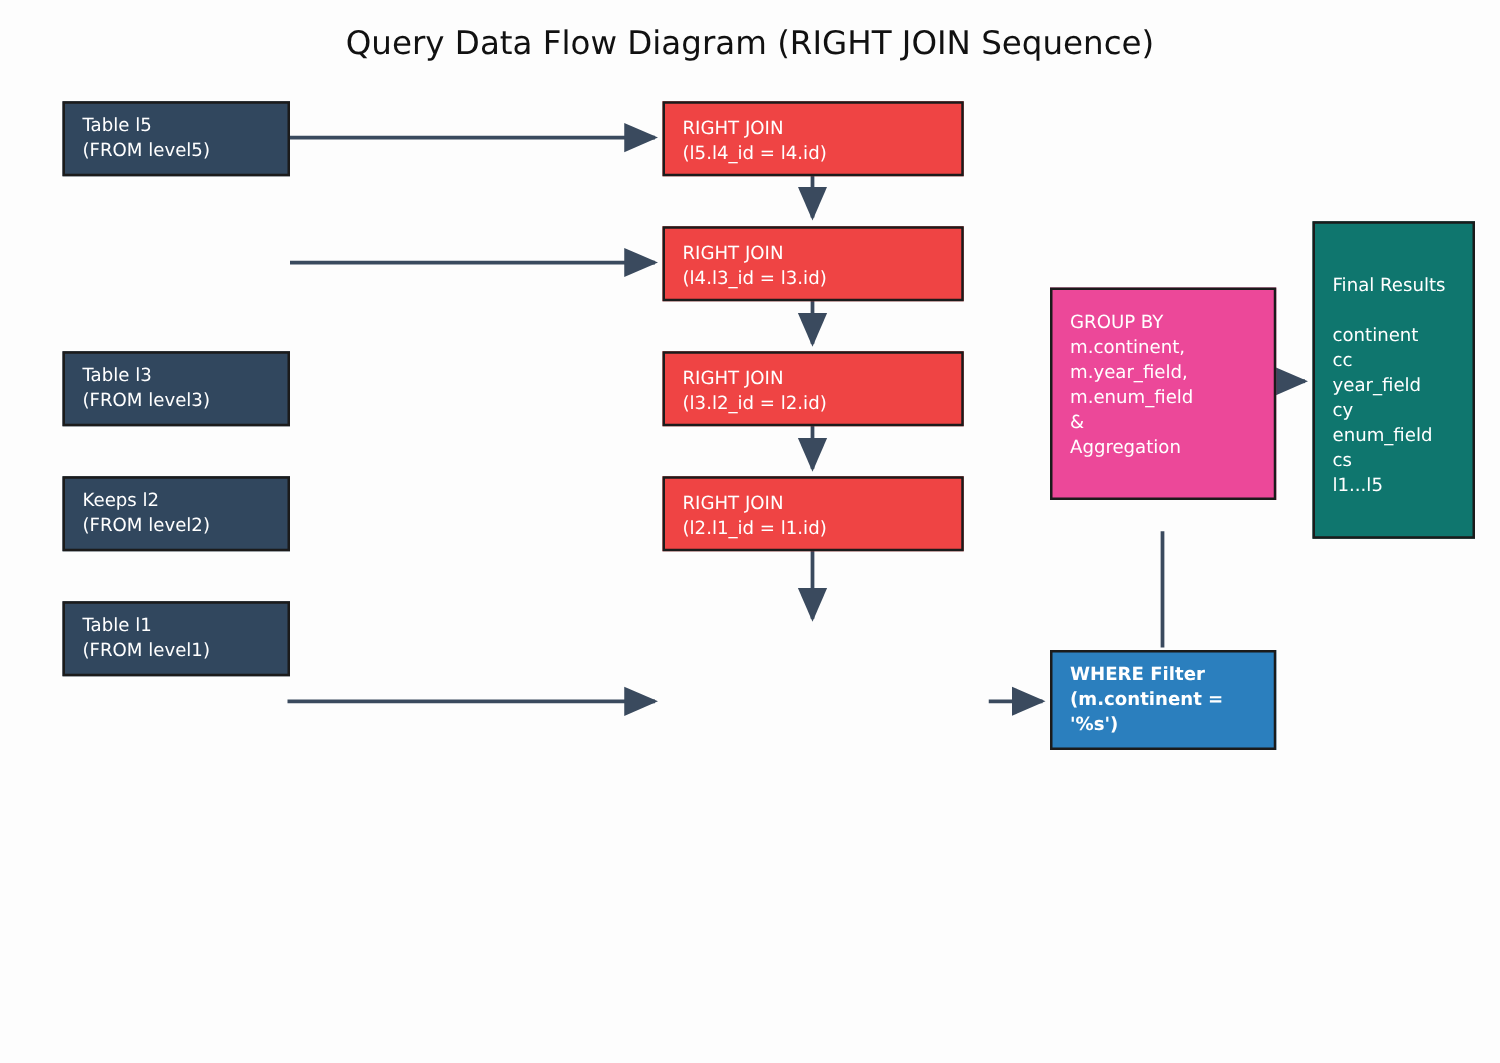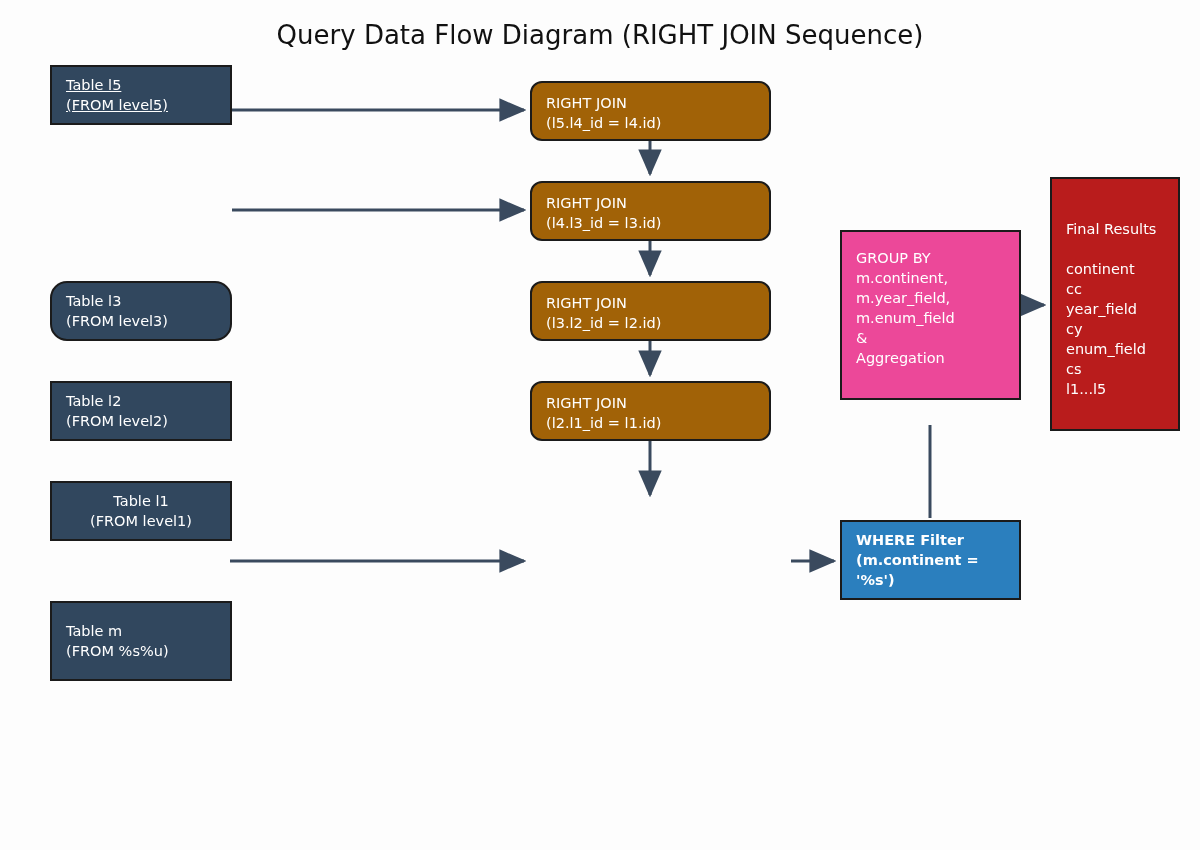--- a/index.html
+++ b/index.html
@@ -52,24 +52,24 @@
     color: #ffffff;
     font-size: 14.5px;
     line-height: 20px;
     padding: 10px 14px;
     white-space: pre-line;
     overflow: hidden;
   }
   .node.center { display: flex; flex-direction: column; justify-content: center; }
 
   .n-table  { background: #31475e; }
-  .n-join   { background: #a16207; border-radius: 12px; }
+  .n-join   { background: #ef4444; }
   .n-group  { background: #ec4899; }
   .n-where  { background: #2b7fbe; font-weight: bold; }
-  .n-result { background: #b91c1c; }
+  .n-result { background: #0f766e; }
 </style>
 </head>
 <body>
 
 <div id="canvas">
 
   <svg id="edges" viewBox="0 0 1200 850" width="1200" height="850" xmlns="http://www.w3.org/2000/svg">
     <defs>
       <marker id="ah" markerWidth="9" markerHeight="9" refX="8.2" refY="4.5" orient="auto" markerUnits="strokeWidth">
         <path d="M0,0.6 L9,4.5 L0,8.4 Z" fill="#3a4a5e"></path>
@@ -86,30 +86,28 @@
       <line x1="650" y1="440" x2="650" y2="495" marker-end="url(#ah)"></line>
 
       <line x1="791" y1="561" x2="834" y2="561" marker-end="url(#ah)"></line>
       <line x1="930" y1="518" x2="930" y2="425"></line>
       <line x1="1021" y1="305" x2="1044" y2="305" marker-end="url(#ah)"></line>
     </g>
   </svg>
 
   <div class="title">Query Data Flow Diagram (RIGHT JOIN Sequence)</div>
 
-  <div class="node n-table center" style="left:50px;  top:65px;  width:182px; height:60px;text-decoration:underline;">Table l5
+  <div class="node n-table center" style="left:50px;  top:81px;  width:182px; height:60px;">Table l5
 (FROM level5)</div>
-  <div class="node n-table center" style="left:50px;  top:281px; width:182px; height:60px;border-radius:17px;">Table l3
+  <div class="node n-table center" style="left:50px;  top:281px; width:182px; height:60px;">Table l3
 (FROM level3)</div>
-  <div class="node n-table center" style="left:50px;  top:381px; width:182px; height:60px;">Table l2
+  <div class="node n-table center" style="left:50px;  top:381px; width:182px; height:60px;">Keeps l2
 (FROM level2)</div>
-  <div class="node n-table center" style="left:50px;  top:481px; width:182px; height:60px;text-align:center;">Table l1
+  <div class="node n-table center" style="left:50px;  top:481px; width:182px; height:60px;">Table l1
 (FROM level1)</div>
-  <div class="node n-table center" style="left:50px;  top:601px; width:182px; height:80px;">Table m
-(FROM %s%u)</div>
 
   <div class="node n-join" style="left:530px; top:81px;  width:241px; height:60px;">RIGHT JOIN
 (l5.l4_id = l4.id)</div>
   <div class="node n-join" style="left:530px; top:181px; width:241px; height:60px;">RIGHT JOIN
 (l4.l3_id = l3.id)</div>
   <div class="node n-join" style="left:530px; top:281px; width:241px; height:60px;">RIGHT JOIN
 (l3.l2_id = l2.id)</div>
   <div class="node n-join" style="left:530px; top:381px; width:241px; height:60px;">RIGHT JOIN
 (l2.l1_id = l1.id)</div>
 

